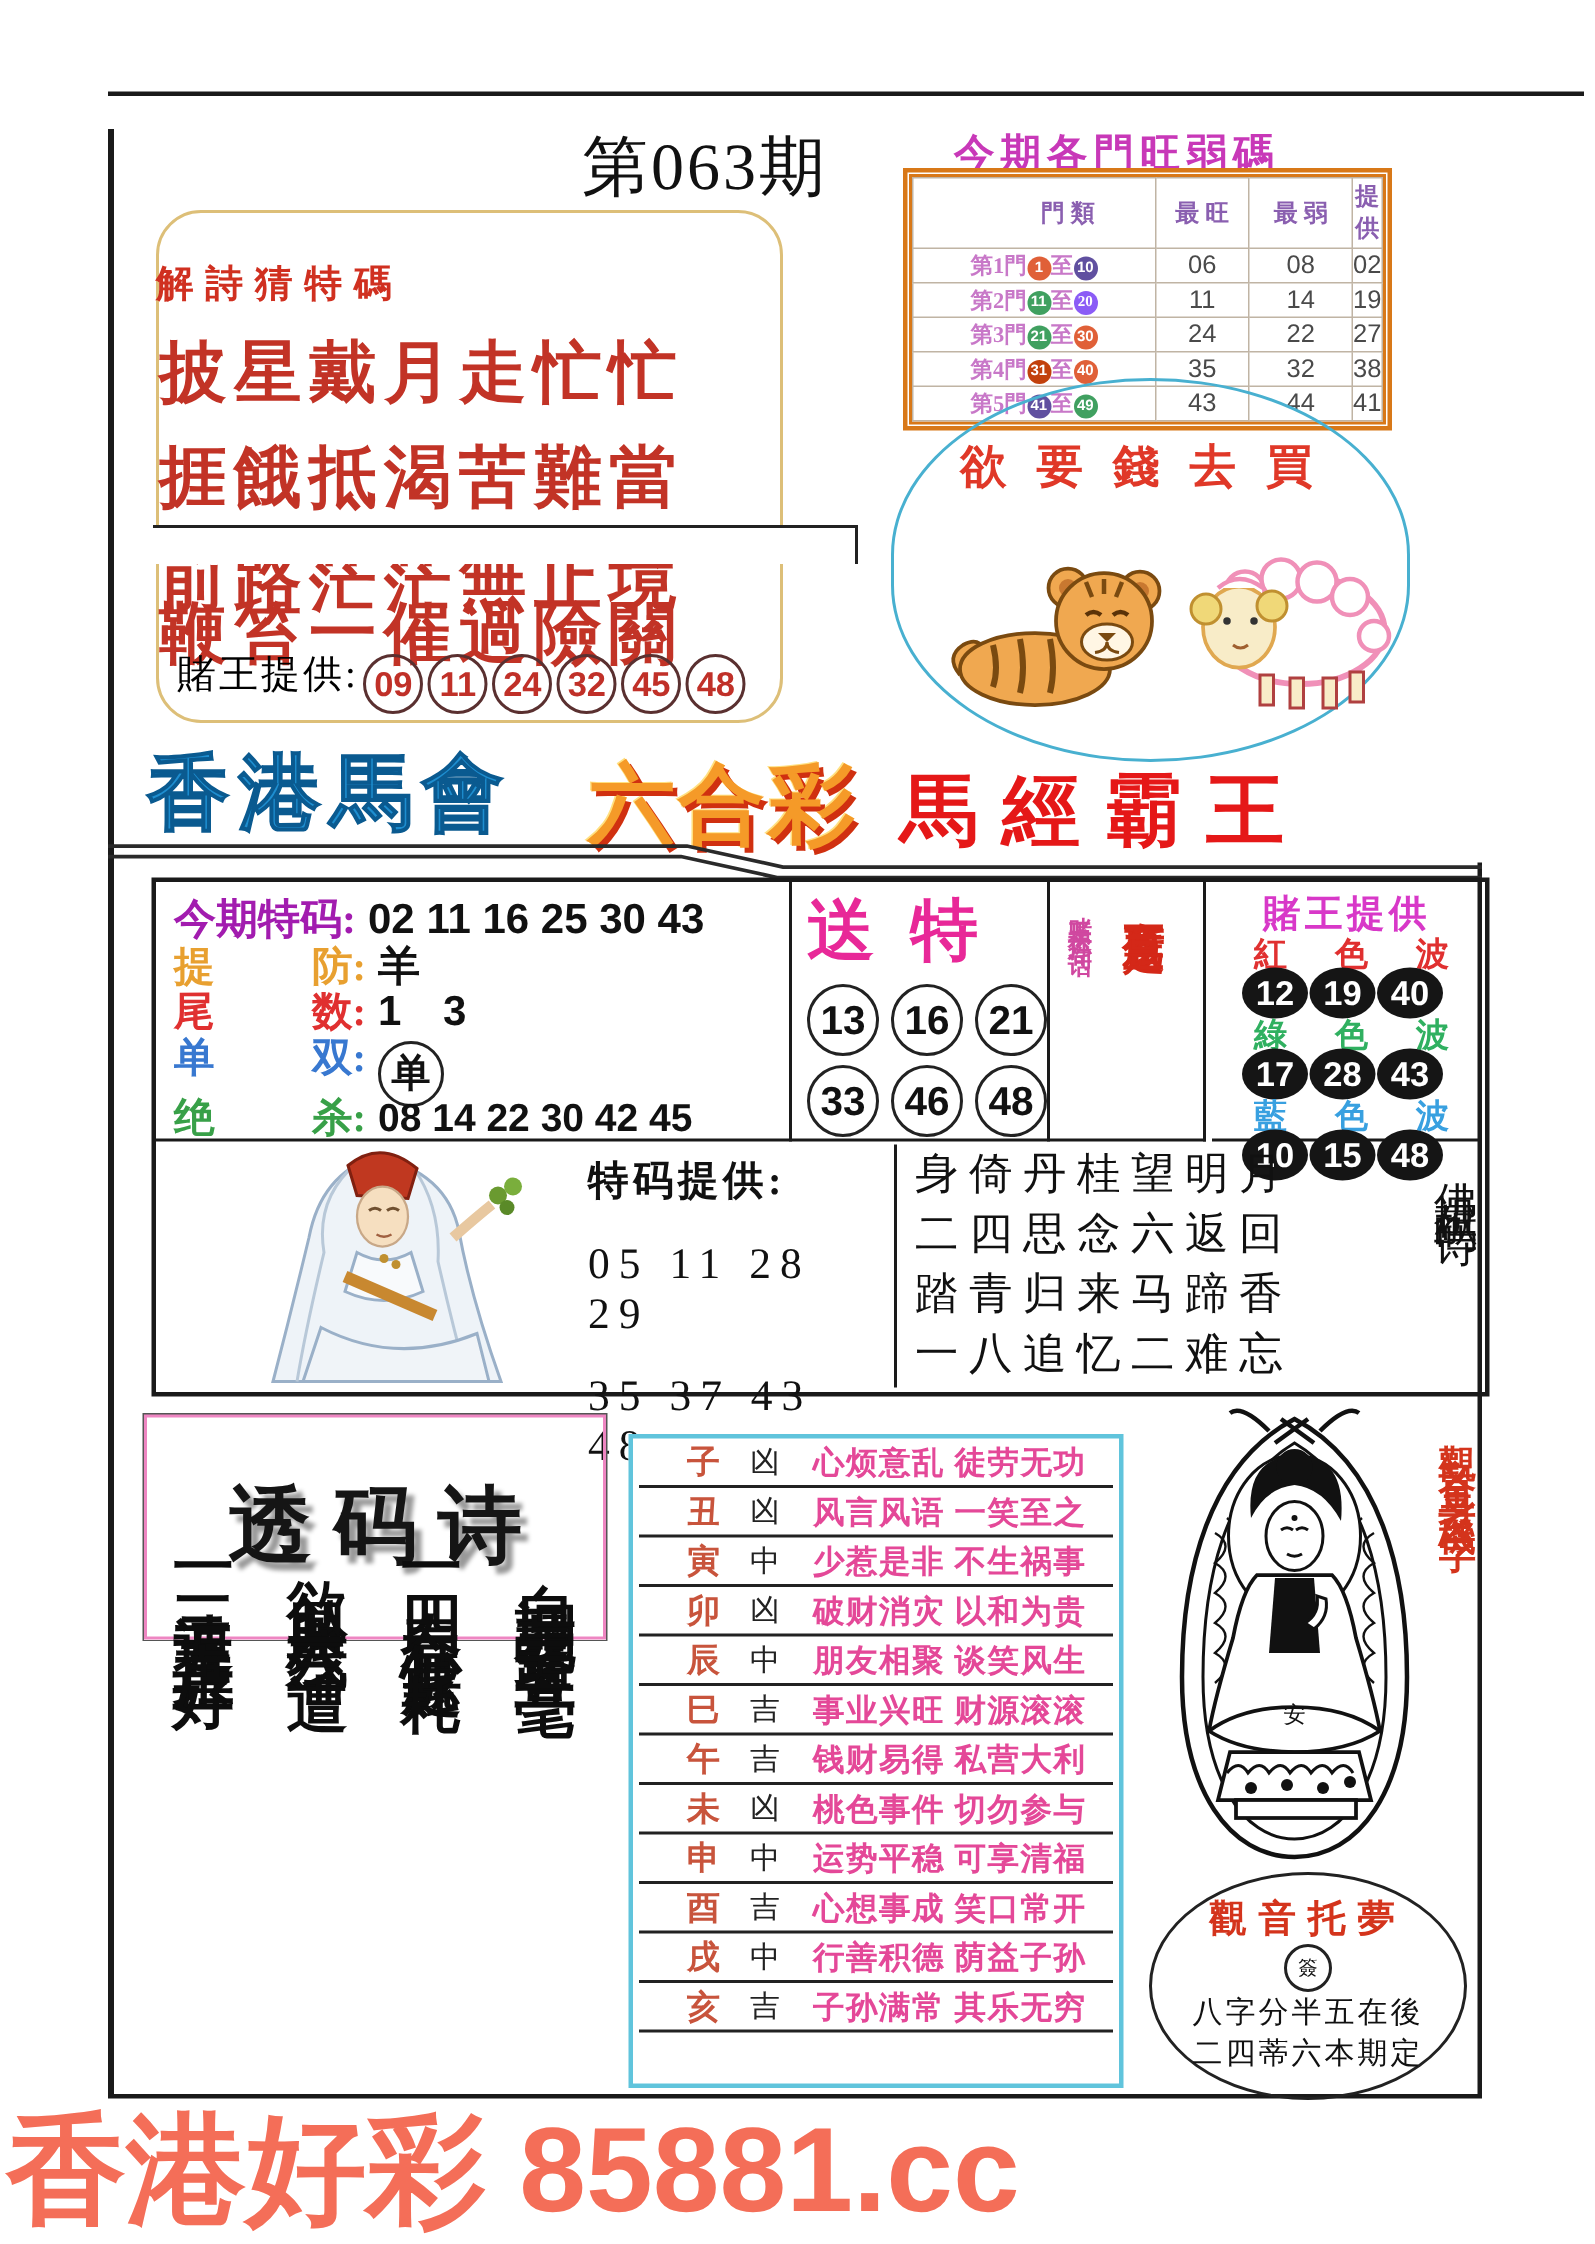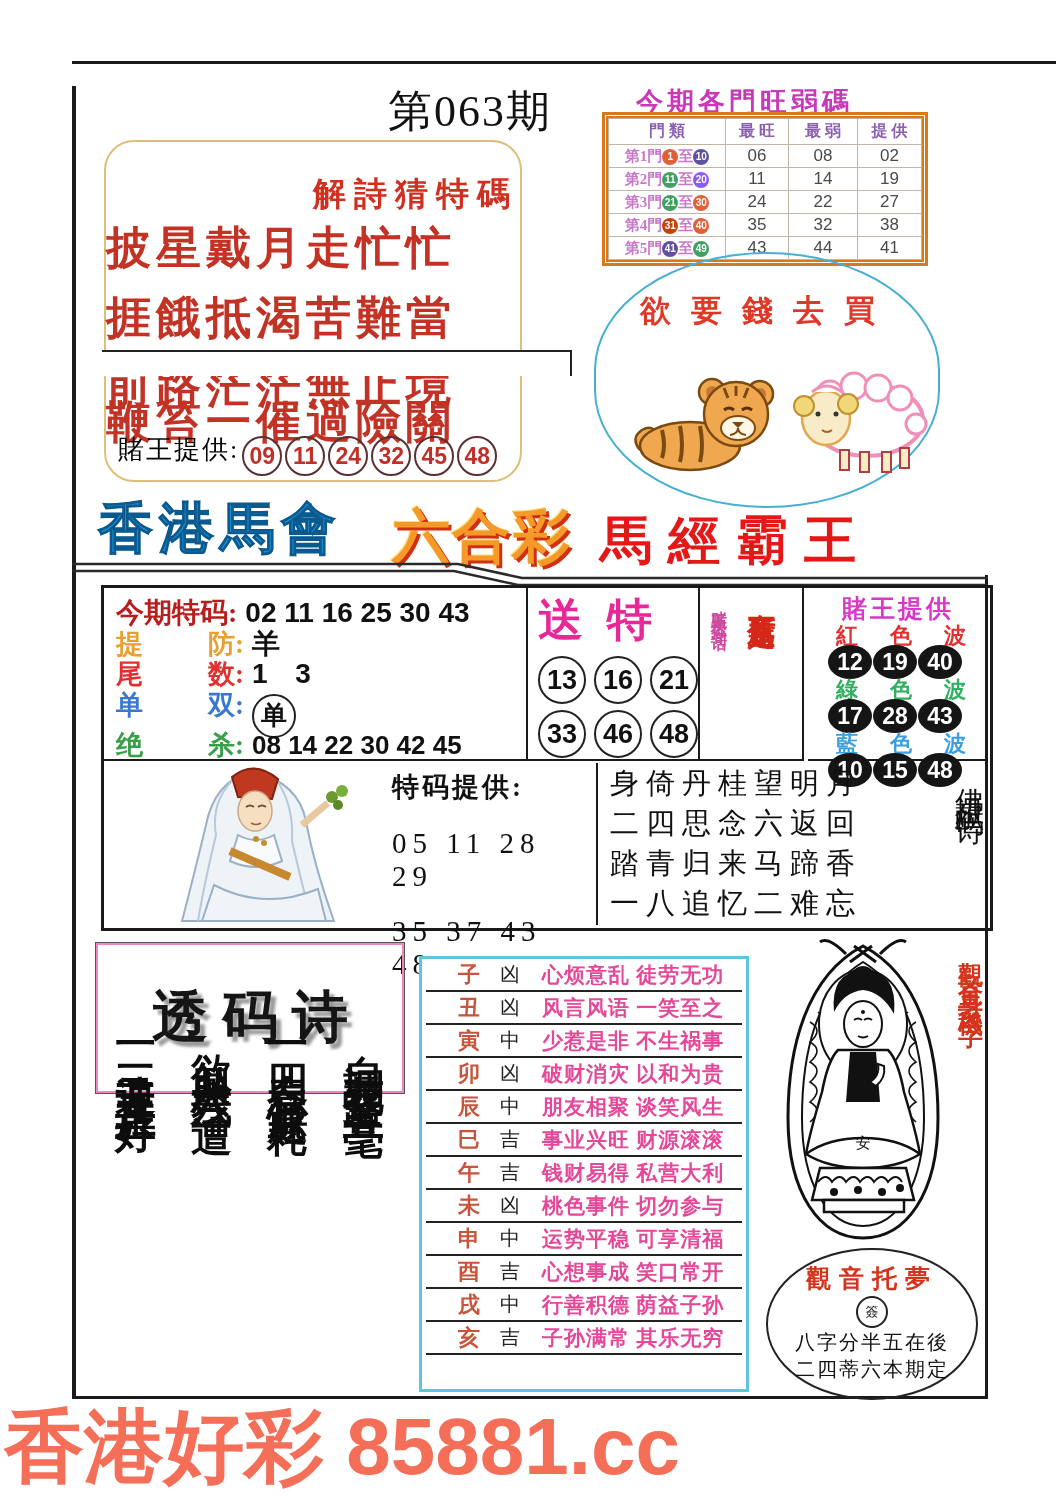--- a/index.html
+++ b/index.html
@@ -22,40 +22,40 @@
   #door-table td{font-size:17px;color:#4a4a4a;text-align:center;border:1px solid #c0b4a4;padding:1px 0;font-family:"Liberation Sans",sans-serif;}
   #door-table td.door{font-size:15px;color:#c878c8;font-weight:bold;font-family:"Liberation Serif",serif;white-space:nowrap;}
   .miniball{display:inline-block;width:16px;height:16px;border-radius:50%;color:#fff;font-size:10px;line-height:16px;text-align:center;font-family:"Liberation Sans",sans-serif;vertical-align:1px;}
 
   
   #oval{left:594px;top:252px;width:342px;height:252px;border:2px solid #48b0d0;border-radius:50% / 46%;}
   #oval-text{left:640px;top:290px;font-size:31px;font-weight:bold;color:#e03828;letter-spacing:20px;white-space:nowrap;}
 
   
   #poem-box{left:104px;top:140px;width:414px;height:338px;border:2px solid #ddbf78;border-radius:30px;}
-  #poem-title{left:104px;top:172px;width:414px;text-align:right;font-size:33px;font-weight:bold;color:#d03020;letter-spacing:8px;}
+  #poem-title{left:104px;top:172px;width:414px;text-align:left;font-size:25px;font-weight:bold;color:#d03020;letter-spacing:8px;}
   .poem-line{left:106px;width:400px;font-size:45px;font-weight:bold;color:#c23326;letter-spacing:5px;white-space:nowrap;}
   #provider-row{left:118px;top:432px;width:392px;white-space:nowrap;}
   #provider-label{font-size:26px;font-weight:normal;color:#000000;letter-spacing:2px;}
   .circ-num{display:inline-block;width:36px;height:36px;border:2px solid #5a3030;border-radius:50%;color:#c03028;font-size:23px;font-weight:bold;line-height:36px;text-align:center;font-family:"Liberation Sans",sans-serif;margin-left:3px;vertical-align:-6px;}
   #artifact{left:102px;top:350px;width:468px;height:24px;background:#fff;border-top:2px solid #222;border-right:2px solid #222;}
 
   
   #banner-left{left:98px;top:492px;font-size:55px;font-weight:900;color:#1e8ed0;letter-spacing:6px;-webkit-text-stroke:1px #0a5a90;}
   #banner-mid{left:392px;top:498px;font-size:58px;font-weight:900;color:#f59a28;letter-spacing:2px;text-shadow:3px 3px 0 #d03010,-1px -1px 0 #ffe080;}
   #banner-right{left:600px;top:506px;font-size:52px;font-weight:900;color:#e51818;letter-spacing:16px;white-space:nowrap;}
 
   
   #main-table{left:101px;top:585px;width:886px;height:340px;border:3px solid #1a1a1a;}
   .cell{position:absolute;box-sizing:border-box;}
   #cellA{left:0;top:0;width:424px;height:173px;border-right:2px solid #1a1a1a;border-bottom:2px solid #1a1a1a;padding:6px 0 0 12px;}
   .info-line{height:31px;white-space:nowrap;}
   .lblpair{display:inline-flex;justify-content:space-between;width:128px;font-size:27px;font-weight:bold;}
   .val{font-size:28px;font-weight:bold;color:#111;font-family:"Liberation Sans",sans-serif;margin-left:8px;}
-  #special-lbl{font-size:28px;font-weight:bold;color:#b91c1c;}
+  #special-lbl{font-size:28px;font-weight:bold;color:#a21caf;}
   .c-tifang{color:#e8a030;} .c-weishu{color:#e03030;} .c-danshuang{color:#3878d0;} .c-juesha{color:#38a048;}
   .circ-dan{display:inline-block;width:40px;height:40px;border:2px solid #222;border-radius:50%;font-size:26px;line-height:40px;text-align:center;font-weight:bold;margin-left:8px;vertical-align:-10px;}
   #cellB{left:424px;top:0;width:172px;height:173px;border-right:2px solid #1a1a1a;border-bottom:2px solid #1a1a1a;padding:2px 0 0 10px;}
   #songte-title{font-size:45px;font-weight:900;color:#e82898;letter-spacing:24px;white-space:nowrap;}
   .songte-row{margin-top:6px;white-space:nowrap;}
   .circ-big{display:inline-block;width:44px;height:44px;border:2px solid #222;border-radius:50%;font-size:27px;font-weight:bold;line-height:44px;text-align:center;font-family:"Liberation Sans",sans-serif;margin-right:8px;background:#fff;}
   #cellC{left:596px;top:0;width:104px;height:173px;border-right:2px solid #1a1a1a;border-bottom:2px solid #1a1a1a;}
   #vert-small{left:8px;top:10px;height:158px;font-size:16px;font-weight:bold;color:#d048a0;letter-spacing:4px;}
   #vert-red{left:42px;top:4px;height:168px;font-size:28px;font-weight:bold;color:#d42818;letter-spacing:2px;}
   #cellD{left:704px;top:0;width:180px;height:173px;border-bottom:2px solid #1a1a1a;}
@@ -105,33 +105,33 @@
   <div class="abs frame" style="left:72px;top:1396px;width:916px;height:3px;"></div>
   <div class="abs frame" style="left:985px;top:575px;width:3px;height:823px;"></div>
 
   <div id="issue" class="abs">第063期</div>
 
   <div id="door-title" class="abs">今期各門旺弱碼</div>
   <div id="door-table" class="abs">
     <table>
       <tbody>
           <tr>
-        <th style="width:116px;">門 類</th>
+        <th style="width:116px;padding-left:45px;">門 類</th>
         <th style="width:62px;">最 旺</th>
         <th style="width:68px;">最 弱</th>
         <th>提 供</th>
       </tr>
       <tr class="door-row">
         <td class="door"><span>第1門</span><span class="miniball" style="background-color: rgb(224, 96, 56);">1</span><span>至</span><span class="miniball" style="background-color: rgb(96, 80, 160);">10</span></td>
         <td>06</td>
         <td>08</td>
         <td>02</td>
       </tr>
       <tr class="door-row">
-        <td class="door"><span>第2門</span><span class="miniball" style="background-color: rgb(64, 160, 96);">11</span><span>至</span><span class="miniball" style="background-color: #8b5cf6;">20</span></td>
+        <td class="door"><span>第2門</span><span class="miniball" style="background-color: rgb(64, 160, 96);">11</span><span>至</span><span class="miniball" style="background-color: #8b5cf6; font-family: Liberation Serif, serif;">20</span></td>
         <td>11</td>
         <td>14</td>
         <td>19</td>
       </tr>
       <tr class="door-row">
         <td class="door"><span>第3門</span><span class="miniball" style="background-color: rgb(64, 160, 96);">21</span><span>至</span><span class="miniball" style="background-color: rgb(224, 96, 56);">30</span></td>
         <td>24</td>
         <td>22</td>
         <td>27</td>
       </tr>

